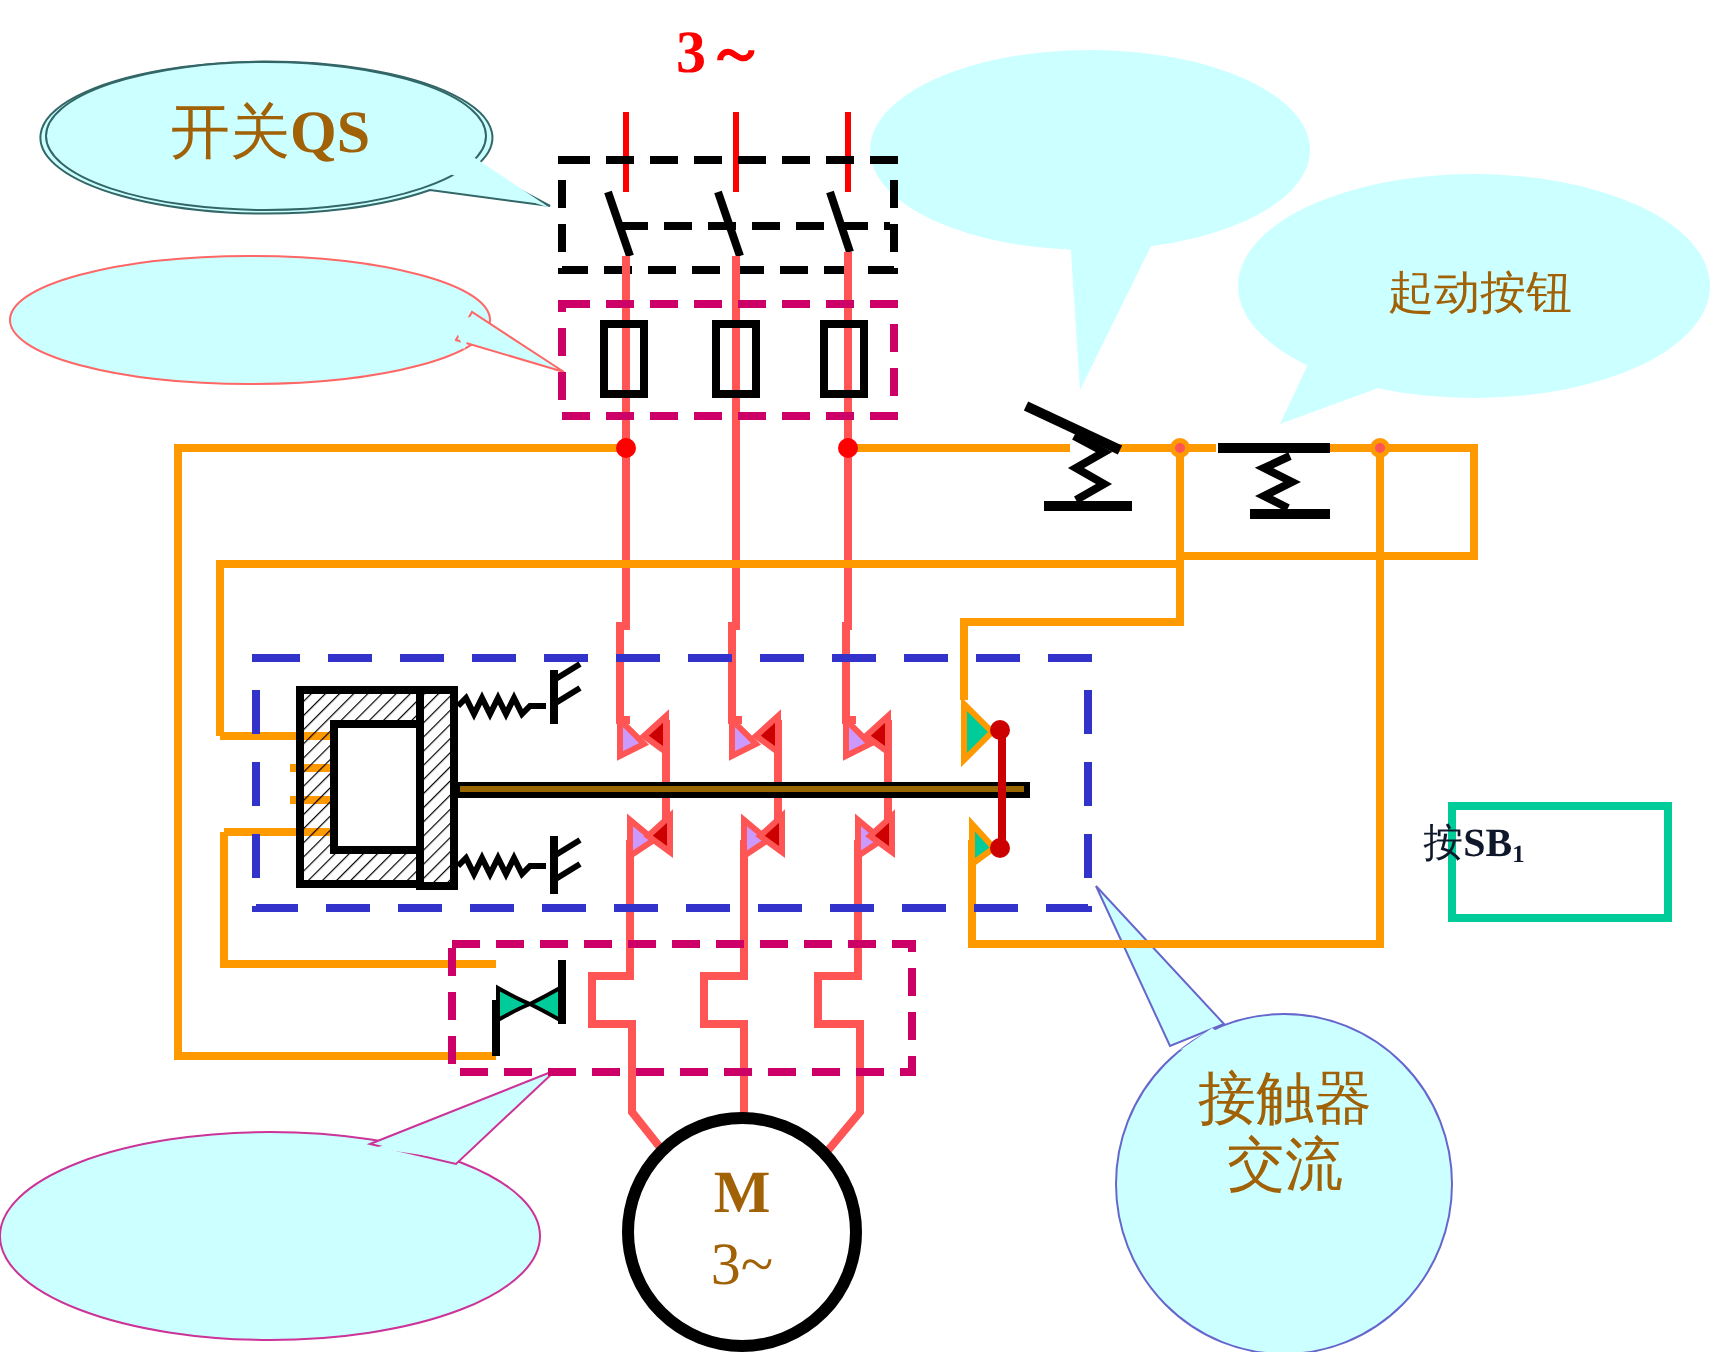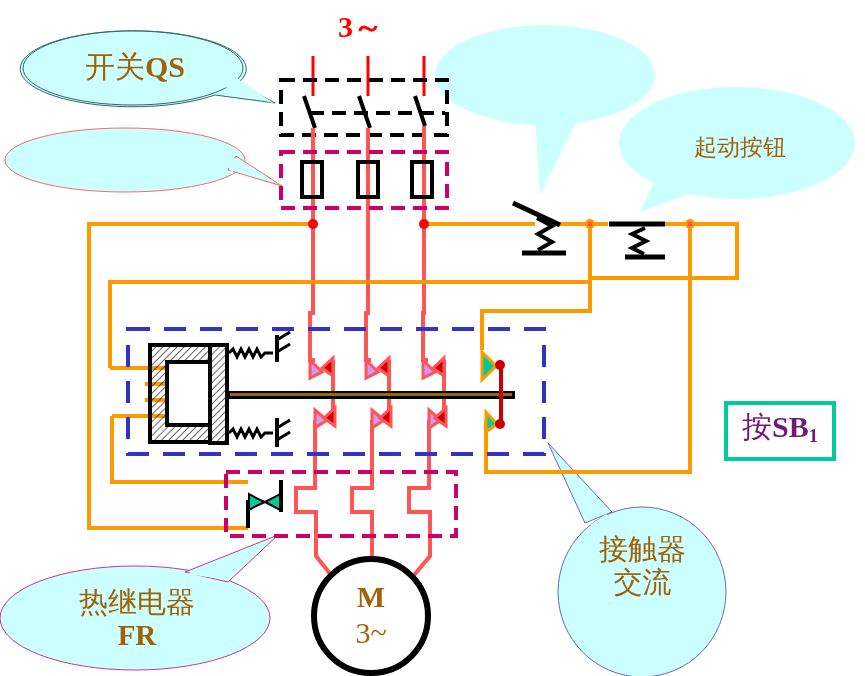--- a/index.html
+++ b/index.html
@@ -204,29 +204,25 @@
   </div>
 
 
   <div class="lbl" style="left:475px; top:44px; width:140px; font-size:29px;">
   </div>
 
   <div class="lbl" style="left:670px; top:112px; width:140px; font-size:23px;margin-top:22px;">
     <div class="cjk">起动按钮</div>
   </div>
 
-  <div class="lbl" style="left:62px; top:586px; width:150px; font-size:29px;">
-    <div class="cjk">热继电器</div>
-    <div class="bold">FR</div>
-  </div>
 
   <div class="lbl" style="left:580px; top:533px; width:125px; font-size:29px;">
     <div class="cjk">接触器</div>
     <div class="cjk">交流</div>
   </div>
 
-  <div class="lbl" style="left:728px; top:410px; width:104px; font-size:30px; color:#701a75;">
+  <div class="lbl" style="left:685px; top:410px; width:104px; font-size:20px; color:#0f172a;">
     <span class="cjk">按</span><span class="bold">SB</span><sub class="bold">1</sub>
   </div>
 
   <div class="lbl bold" style="left:331px; top:580px; width:80px; font-size:30px;">M</div>
   <div class="lbl" style="left:331px; top:616px; width:80px; font-size:30px;">3~</div>
 </div>
 
 </body></html>

